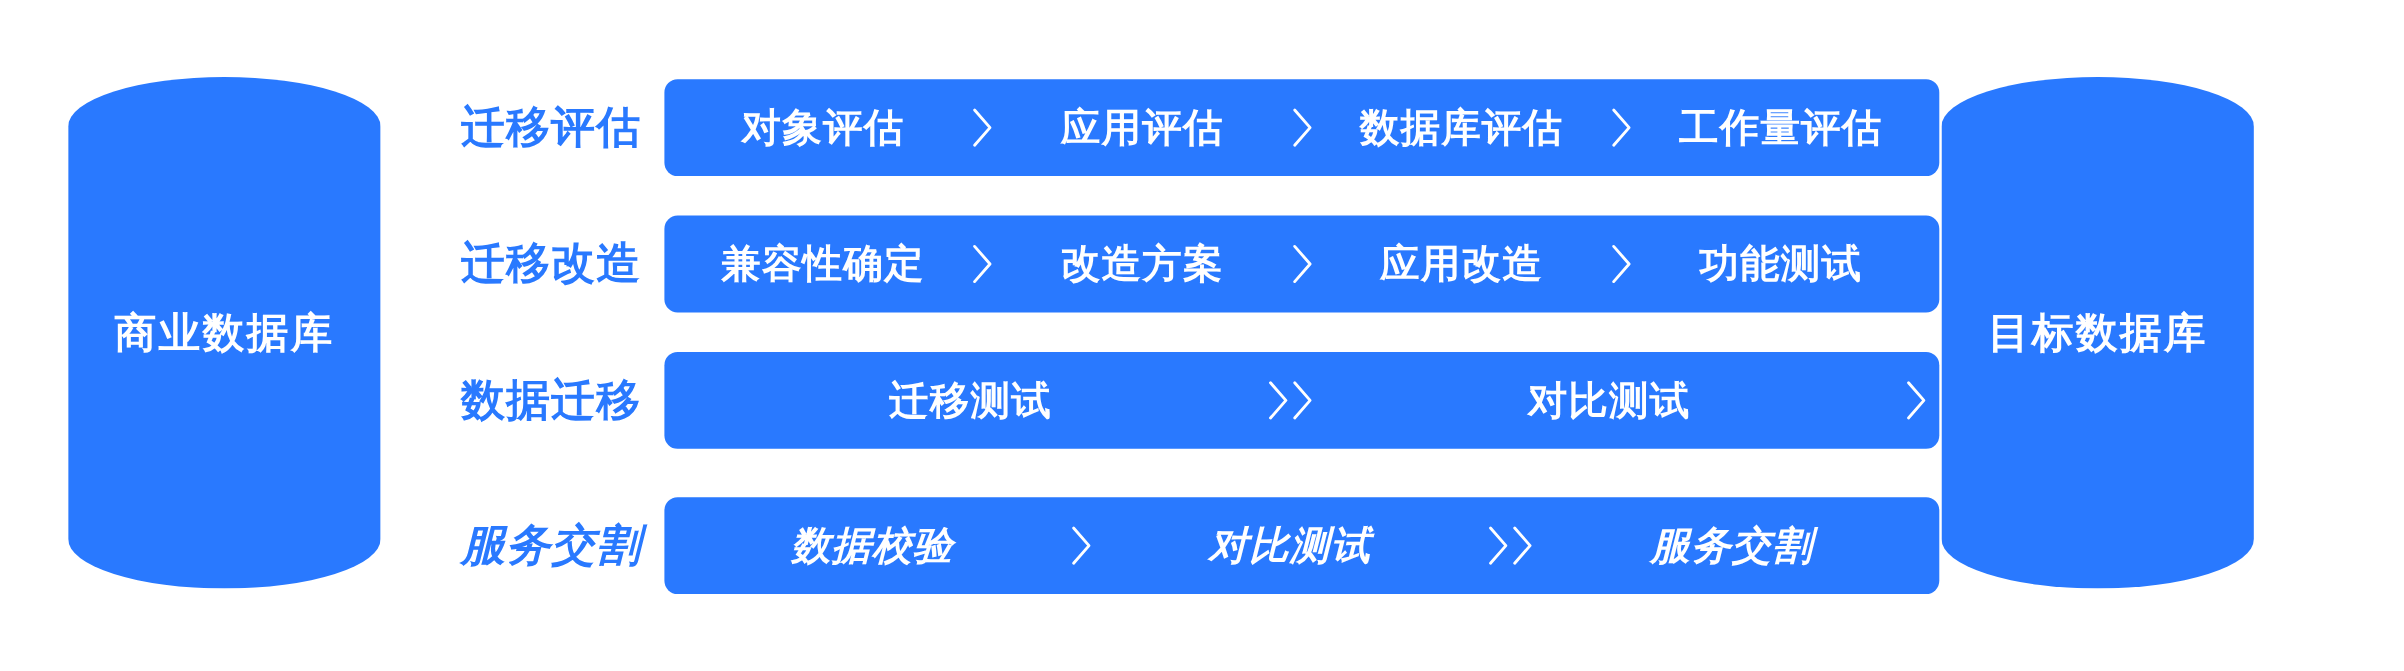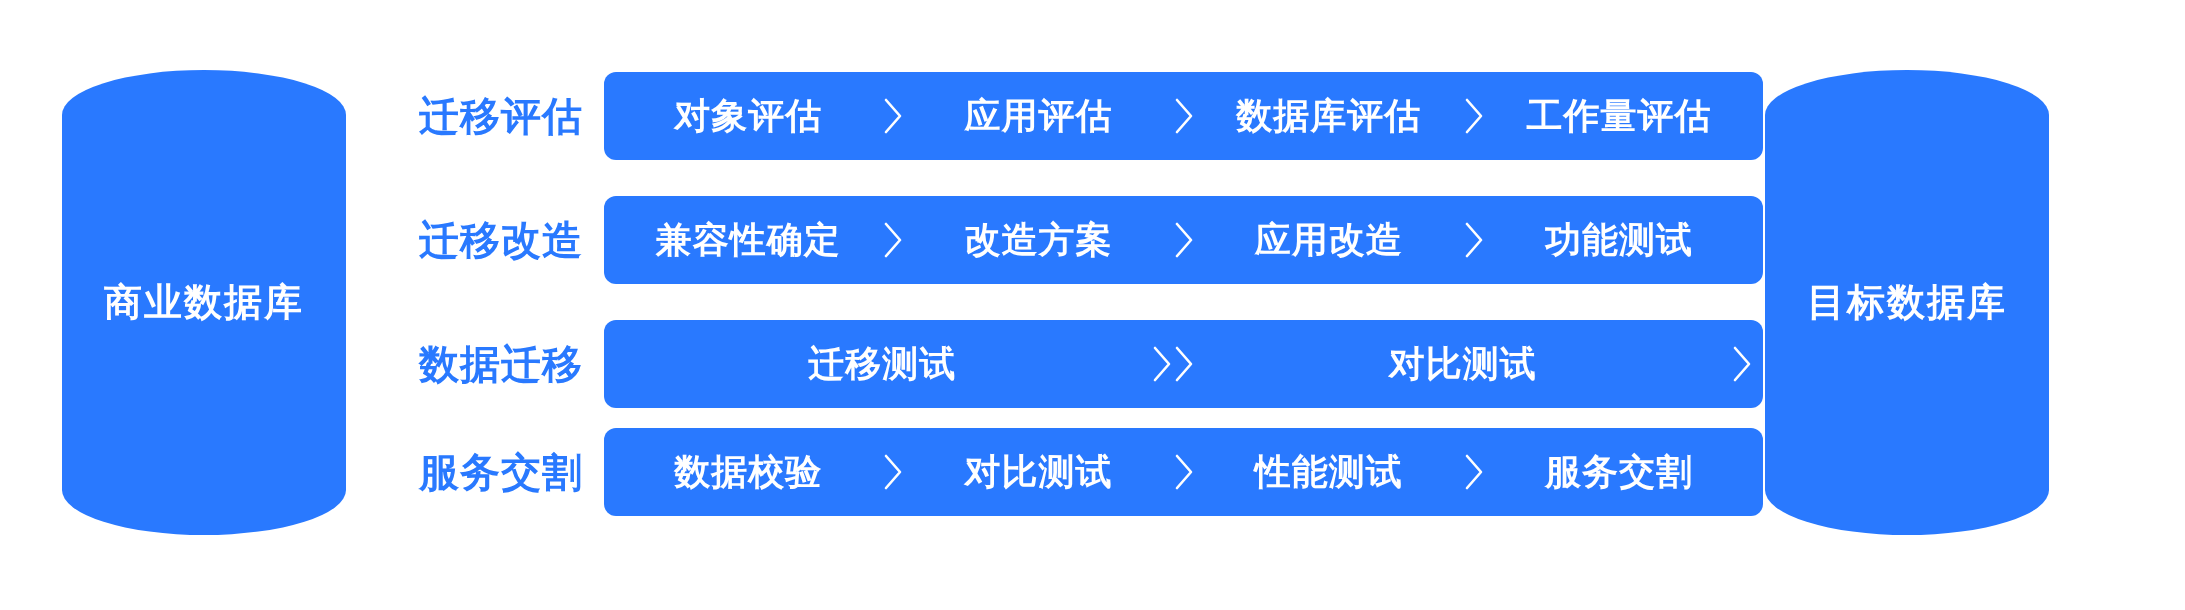--- a/index.html
+++ b/index.html
@@ -53,21 +53,21 @@
   
   .row {
     position: absolute;
     left: 0;
     width: 100%;
     height: 88px;
   }
   .row.r0 { top: 72px; }
   .row.r1 { top: 196px; }
   .row.r2 { top: 320px; border-radius: 16px; }
-  .row.r3 { top: 428px; }
+  .row.r3 { top: 452px; font-style: italic; }
 
   .phase-label {
     position: absolute;
     left: 330px;
     width: 253px;
     height: 88px;
     line-height: 88px;
     text-align: right;
     color: var(--accent);
     font-size: 40px;
@@ -181,21 +181,20 @@
     <div class="phase-label">服务交割</div>
     <div class="bar">
       <div class="step">数据校验</div>
       <svg class="chev" viewBox="0 0 22 44">
           <path d="M4 6 L18 22 L4 38"></path>
         </svg>
       <div class="step">对比测试</div>
       <svg class="chev" viewBox="0 0 22 44">
           <path d="M4 6 L18 22 L4 38"></path>
         </svg>
-      <div class="step">性能测试</div>
       <svg class="chev" viewBox="0 0 22 44">
           <path d="M4 6 L18 22 L4 38"></path>
         </svg>
       <div class="step">服务交割</div>
     </div>
   </div>
 
   <div class="cylinder right">
     <svg viewBox="0 0 296 465" preserveAspectRatio="none">
       <path d="M0,45 A148,45 0 0 1 296,45 L296,420 A148,45 0 0 1 0,420 Z"></path>

